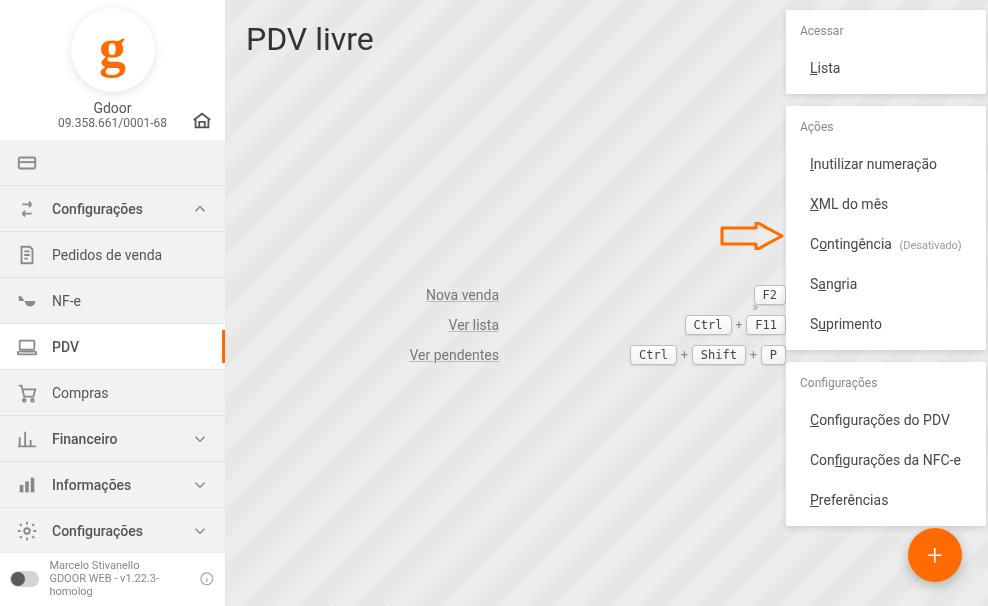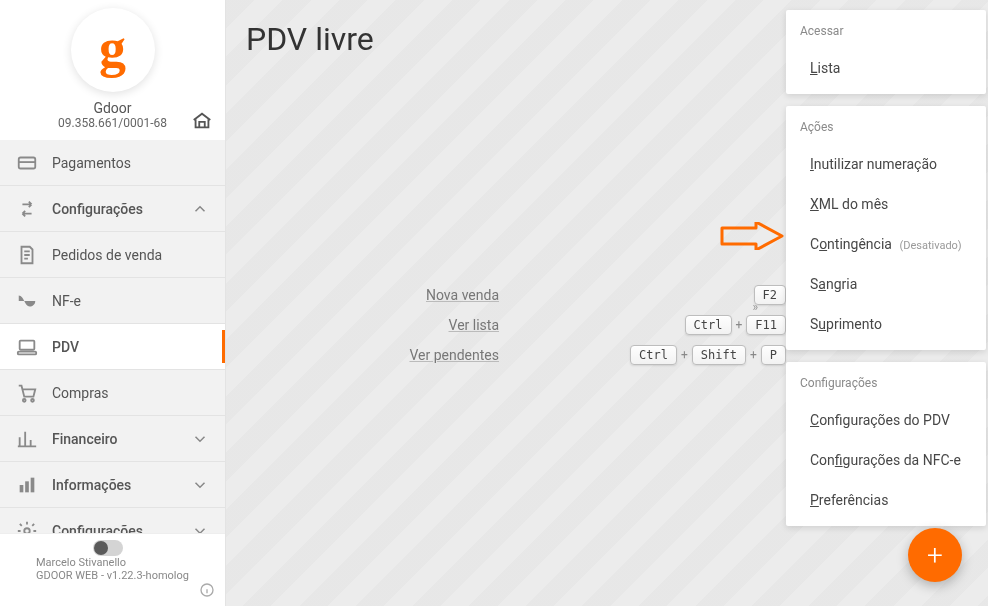--- a/index.html
+++ b/index.html
@@ -86,21 +86,20 @@
     content: ""; position: absolute; right: 0; top: 6px; bottom: 6px;
     width: 3px; background: #ff6b00;
   }
   .side-item.group { font-weight: 500; color: #555; }
 
   .side-footer {
     padding: 6px 10px 8px 10px;
     display: flex; align-items: center;
     font-size: 11px; color: #888;
     border-top: 1px solid #eee;
-    flex-direction: column;
   }
   .toggle {
     width: 30px; height: 16px; background: #d4d4d4;
     border-radius: 10px; position: relative; margin-right: 10px;
   }
   .toggle::after {
     content: ""; width: 14px; height: 14px; border-radius: 50%;
     background: #5a5a5a; position: absolute; top: 1px; left: 1px;
   }
   .side-footer .info-i {
@@ -214,21 +213,20 @@
 
   <div class="side-scroll">
 
     <div class="side-item">
       <span class="ic">
         <svg viewBox="0 0 24 24" fill="currentColor">
             <rect x="3" y="6" width="18" height="12" rx="2" fill="none" stroke="currentColor" stroke-width="2"></rect>
             <rect x="3" y="10" width="18" height="2"></rect>
           </svg>
       </span>
-      <span class="lbl">Pagamentos</span>
     </div>
 
     <div class="side-item group">
       <span class="ic">
         <svg viewBox="0 0 24 24" fill="none" stroke="currentColor" stroke-width="2">
             <path d="M7 7h10M17 7l-3-3M17 7l-3 3"></path>
             <path d="M17 17H7M7 17l3-3M7 17l3 3"></path>
           </svg>
       </span>
       <span class="lbl">Configurações</span>

